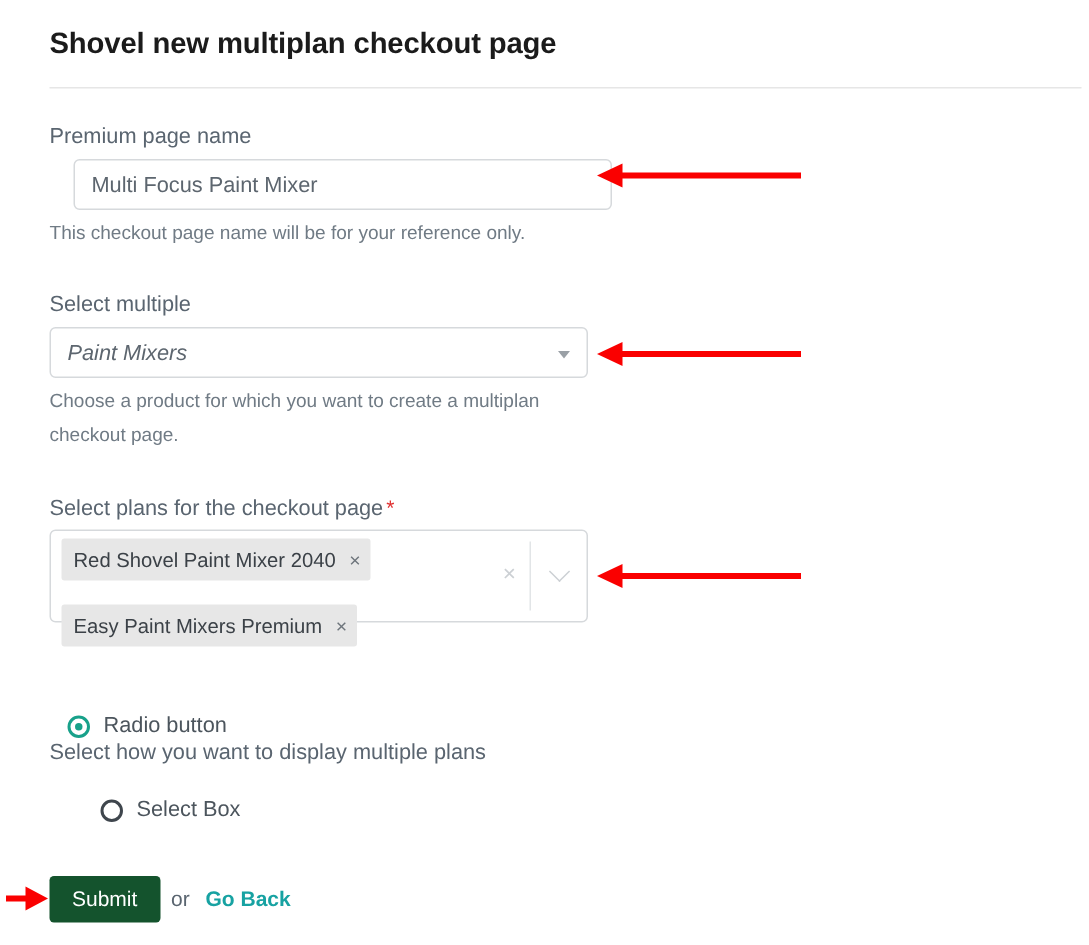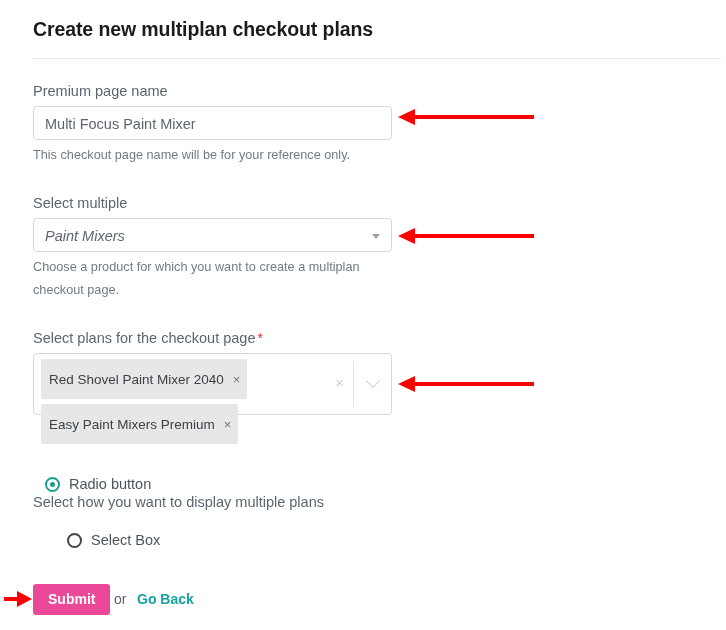--- a/index.html
+++ b/index.html
@@ -121,23 +121,23 @@
   .tag-stack {
     position: absolute;
     left: 7px;
     top: 5px;
   }
   .tag {
     display: inline-flex;
     align-items: center;
     background: #e7e7e7;
     border-radius: 2px;
-    height: 40px;
+    height: 28px;
     padding: 0 7px 0 8px;
-    margin-bottom: 5px;
+    margin-bottom: 16px;
     font-size: 13.5px;
     color: #3b4147;
     white-space: nowrap;
   }
   .tag .tag-x {
     margin-left: 9px;
     font-size: 13px;
     color: #6e757c;
     line-height: 1;
   }
@@ -206,26 +206,26 @@
     white-space: nowrap;
   }
 
   
   .submit-btn {
     position: absolute;
     left: 33px;
     top: 584px;
     height: 31px;
     padding: 0 15px;
-    background: #ec4899;
+    background: #14532d;
     border: none;
     border-radius: 3px;
     color: #ffffff;
     font-size: 14px;
-    font-weight: bold;
+    font-weight: normal;
     font-family: "Liberation Sans", sans-serif;
     cursor: pointer;
     line-height: 31px;
   }
   .or-text {
     position: absolute;
     left: 114px;
     top: 591px;
     font-size: 14px;
     color: #5a6570;
@@ -275,25 +275,25 @@
   .arrow.right .shaft {
     left: 0;
     right: 13px;
   }
 </style>
 </head>
 <body>
 
 <div class="page">
 
-  <div class="page-title">Create new multiplan checkout plans</div>
+  <div class="page-title">Shovel new multiplan checkout page</div>
   <div class="header-rule"></div>
 
   <div class="field-label" style="left:33px; top:83px;">Premium page name</div>
-  <div class="control-box text-input" style="top:106px;">
+  <div class="control-box text-input" style="top:106px;margin-left:16px;">
     <span class="value" title="Checkout page name">Multi Focus Paint Mixer</span>
   </div>
   <div class="help-text" style="left:33px; top:144px;">This checkout page name will be for your reference only.</div>
 
   <div class="field-label" style="left:33px; top:195px;">Select multiple</div>
   <div class="control-box select-box" style="top:218px;">
     <span class="value">Paint Mixers</span>
     <span class="caret-down"></span>
   </div>
   <div class="help-text" style="left:33px; top:279px;">checkout page.</div>

